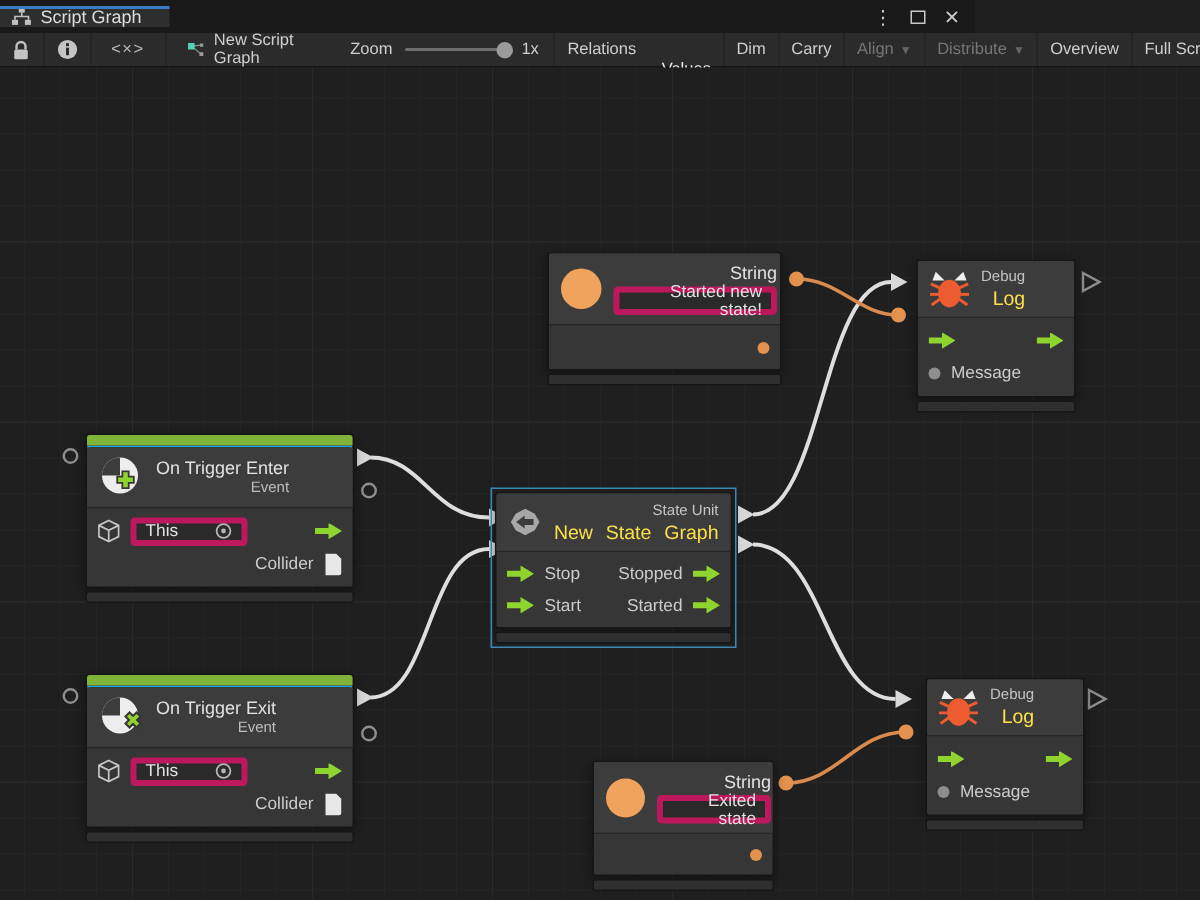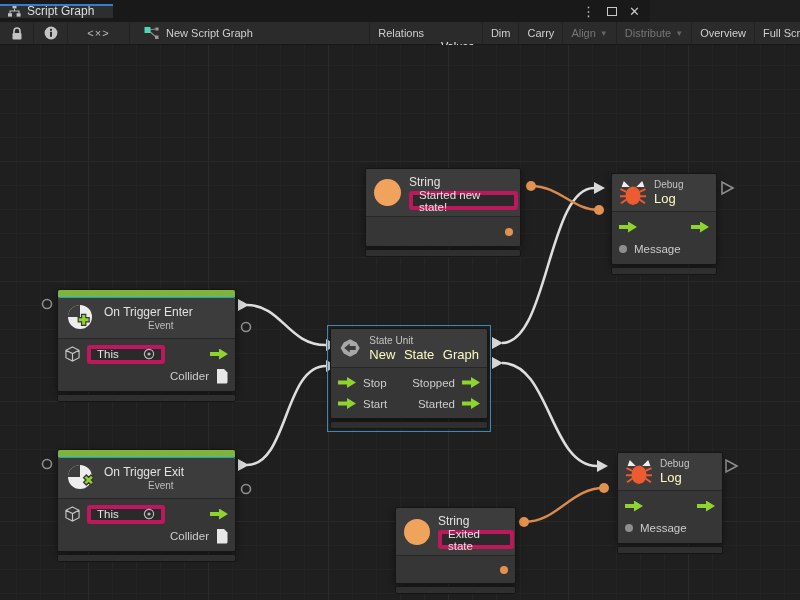--- a/index.html
+++ b/index.html
@@ -45,35 +45,35 @@
             background-image:
               linear-gradient(90deg,#2a2a2a 1px,transparent 1px),
               linear-gradient(#2a2a2a 1px,transparent 1px),
               linear-gradient(90deg,#242424 1px,transparent 1px),
               linear-gradient(#242424 1px,transparent 1px);
             background-size:120px 120px,120px 120px,24px 24px,24px 24px;
             background-position:88px 0,0 116px,16px 0,0 20px; }
   svg.wires { position:absolute; top:0; left:0; z-index:1; pointer-events:none; }
 
   
-  .node { position:absolute; z-index:2; font-size:11.5px; color:#c8c8c8; }
+  .node { position:absolute; z-index:2; font-size:11.5px; color:#c8c8c8;text-align:right; }
   .nmain { background:#363636; border:1px solid #161616; border-radius:2px;
            box-shadow:0 3px 7px rgba(0,0,0,.4); }
   .nhead { background:#3c3c3c; border-bottom:1px solid #262626; display:flex;
            align-items:center; gap:8px; padding:5px 8px; border-radius:2px 2px 0 0; }
   .nbody { padding:4px 7px; }
   .nrow { display:flex; align-items:center; gap:7px; height:22px; }
   .nfoot { height:8px; background:#2f2f2f; border:1px solid #161616;
            border-radius:2px; margin-top:2px; }
   .node.selected { outline:1px solid #3e89b4; outline-offset:2px; }
   .ebar { height:7px; background:#7fb339; border-radius:2px 2px 0 0; }
   .title { font-size:12px; color:#e2e2e2; }
   .subtitle { font-size:10px; color:#bdbdbd; margin-top:1px;margin-left:44px; }
   .kind { font-size:10px; color:#c4c4c4; }
-  .bigtitle { font-size:13px; color:#fef9c3; word-spacing:5px; white-space:nowrap; margin-top:1px; }
+  .bigtitle { font-size:13px; color:#fde047; word-spacing:5px; white-space:nowrap; margin-top:1px; }
   .col { display:flex; flex-direction:column; }
   .field { background:#2a2a2a; border:4px solid #be185d; border-radius:3px; height:19px;
            display:flex; align-items:center; padding:0 6px; font-size:11.5px; color:#e3e3e3; }
   .garrow { width:18px; height:11px; background:#8fd32f; flex:none;
             clip-path:polygon(0 32%,50% 32%,50% 0,100% 50%,50% 100%,50% 68%,0 68%); }
   .gdot { width:8px; height:8px; border-radius:50%; background:#8e8e8e; flex:none; }
   .odot { width:8px; height:8px; border-radius:50%; background:#e2914e; flex:none; }
   .orb  { border-radius:50%; background:#f0a35c; flex:none; }
   .grow { flex:1; }
   .plabel { color:#cccccc; }
@@ -117,20 +117,27 @@
     </div>
     <div class="tseg code-seg">&lt;×&gt;</div>
     <div class="gname">
       <svg width="16" height="14" viewBox="0 0 16 14">
         <path d="M4 4 L12 11 M4 4 L12 3" stroke="#8a8a8a" stroke-width="1.2"></path>
         <rect x="0.5" y="1" width="6" height="6" fill="#4fd6b8"></rect>
         <rect x="11" y="9.5" width="3.5" height="3.5" fill="#9a9a9a"></rect>
         <rect x="11.5" y="1.5" width="3" height="3" fill="#9a9a9a"></rect>
       </svg>
       <span>New Script Graph</span>
+    </div>
+    <div class="zoomgrp">
+      <span>Zoom</span>
+      <span class="ztrack">
+        <span class="zhandle"></span>
+      </span>
+      <span>1x</span>
     </div>
     <div class="tspacer"></div>
     <div class="tbtn">Relations</div>
     <div class="tbtn active">Values</div>
     <div class="tbtn">Dim</div>
     <div class="tbtn">Carry</div>
     <div class="tbtn disabled">
       <span>Align</span>
       <span class="caret">▼</span>
     </div>

